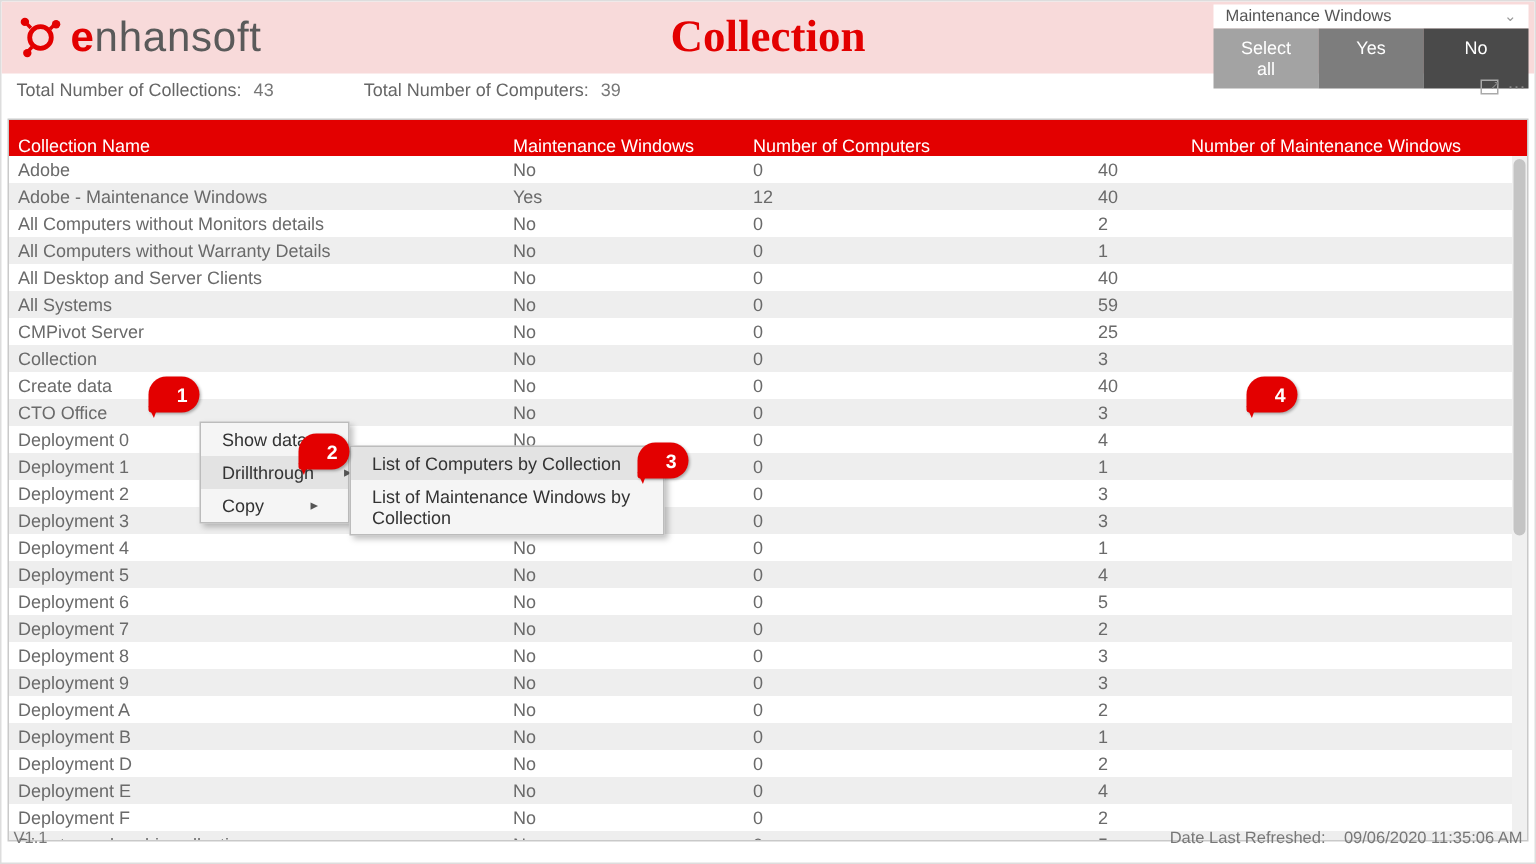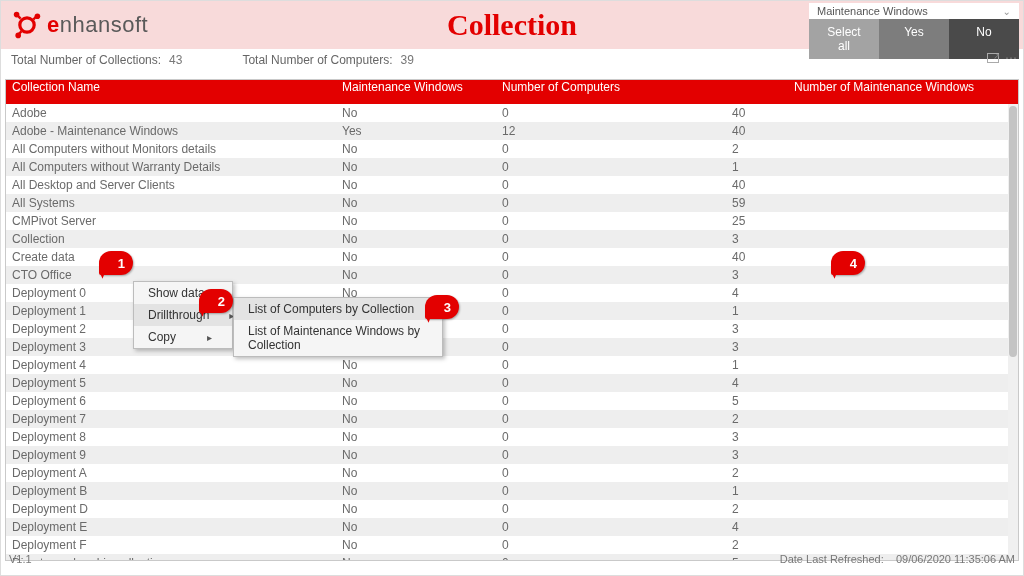--- a/index.html
+++ b/index.html
@@ -4,40 +4,40 @@
 <style>
   * { box-sizing: border-box; }
   html, body { margin:0; padding:0; font-family: "Segoe UI", Arial, sans-serif; font-size:12px; color:#555; background:#fff; }
   .stage { width:1024px; height:576px; position:relative; overflow:hidden; border:1px solid #ddd; }
 
   
   .hdr { height:48px; background:#f8dada; display:flex; align-items:center; position:relative; }
   .logo { display:flex; align-items:center; margin-left:10px; gap:2px;}
   .logo-mark { width:32px; height:32px; position:relative; }
   .logo-mark svg { width:32px; height:32px; }
-  .logo-text { font-size:22px; color:#5a5a5a; margin-left:2px; letter-spacing:0.5px;}
+  .logo-text { font-size:28px; color:#5a5a5a; margin-left:2px; letter-spacing:0.5px;}
   .logo-text .accent { color:#e30000; font-weight:bold;}
   .title { position:absolute; left:0; right:0; text-align:center; font-family: Georgia, "Times New Roman", serif; font-weight:bold; color:#e30000; font-size:30px; pointer-events:none;}
   .filter { position:absolute; right:4px; top:2px; width:210px; }
   .filter-label-row { background:#fff; color:#555; font-size:11px; padding:2px 8px; display:flex; justify-content:space-between; align-items:center;}
   .filter-btns { display:flex; }
   .fbtn { flex:1; text-align:center; padding:6px 16px; font-size:12px; color:#fff; cursor:pointer;}
   .fbtn.sel { background:#a3a3a3; }
   .fbtn.yes { background:#7d7d7d; }
   .fbtn.no  { background:#4a4a4a; }
 
   
   .summary { height:22px; display:flex; align-items:center; padding:0 10px; font-size:12px; color:#666; position:relative;}
   .summary .lbl { margin-right:8px; color:#666;}
   .summary .val { color:#777; margin-right:60px;}
   .summary-icons { position:absolute; right:6px; top:2px; color:#888; display:flex; gap:6px; align-items:center;}
 
   
   .tablewrap { position:absolute; top:78px; left:4px; right:4px; bottom:14px; border:1px solid #c9c9c9; overflow:hidden;}
-  .thead { display:flex; background:#e30000; color:#fff; font-size:12px; height:24px; align-items:flex-start;}
+  .thead { display:flex; background:#e30000; color:#fff; font-size:12px; height:24px; align-items:flex-end;}
   .th, .td { padding:0 6px; overflow:hidden; white-space:nowrap; text-overflow:ellipsis;}
   .c1{ width:330px;} .c2{ width:160px;} .c3{ width:230px;} .c4{ flex:1;}
   .tbody { position:absolute; top:24px; bottom:0; left:0; right:10px; overflow:hidden;}
   .row { display:flex; height:18px; align-items:center; font-size:12px; color:#6a6a6a;}
   .row:nth-child(even){ background:#eeeeee;}
   .vscroll { position:absolute; right:0; top:24px; bottom:0; width:10px; background:#f0f0f0;}
   .vthumb { position:absolute; left:1px; right:1px; top:2px; height:55%; background:#c4c4c4; border-radius:4px;}
 
   
   .ctx { position:absolute; background:#f5f5f5; border:1px solid #bcbcbc; box-shadow:2px 2px 4px rgba(0,0,0,0.25); font-size:12px; color:#333; z-index:10;}

